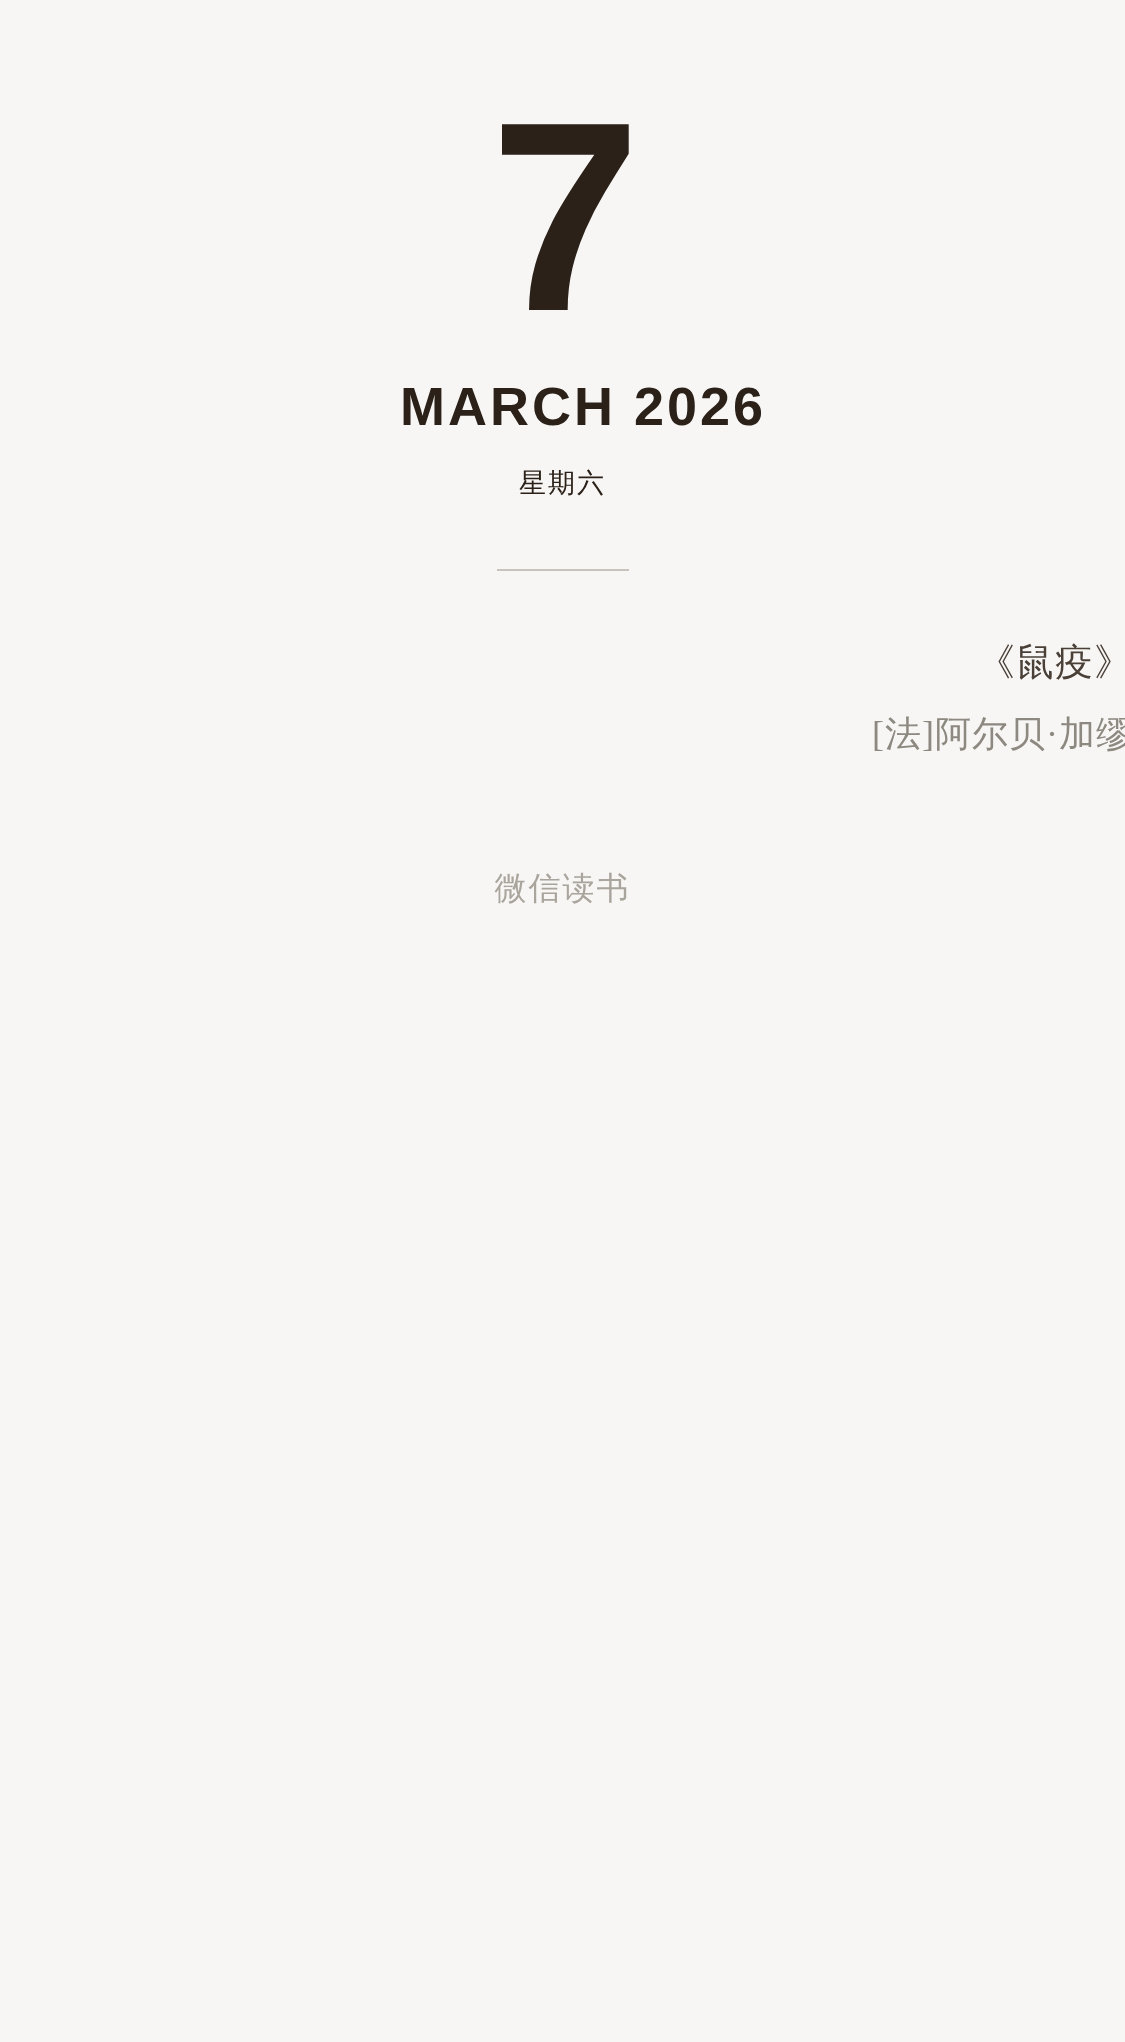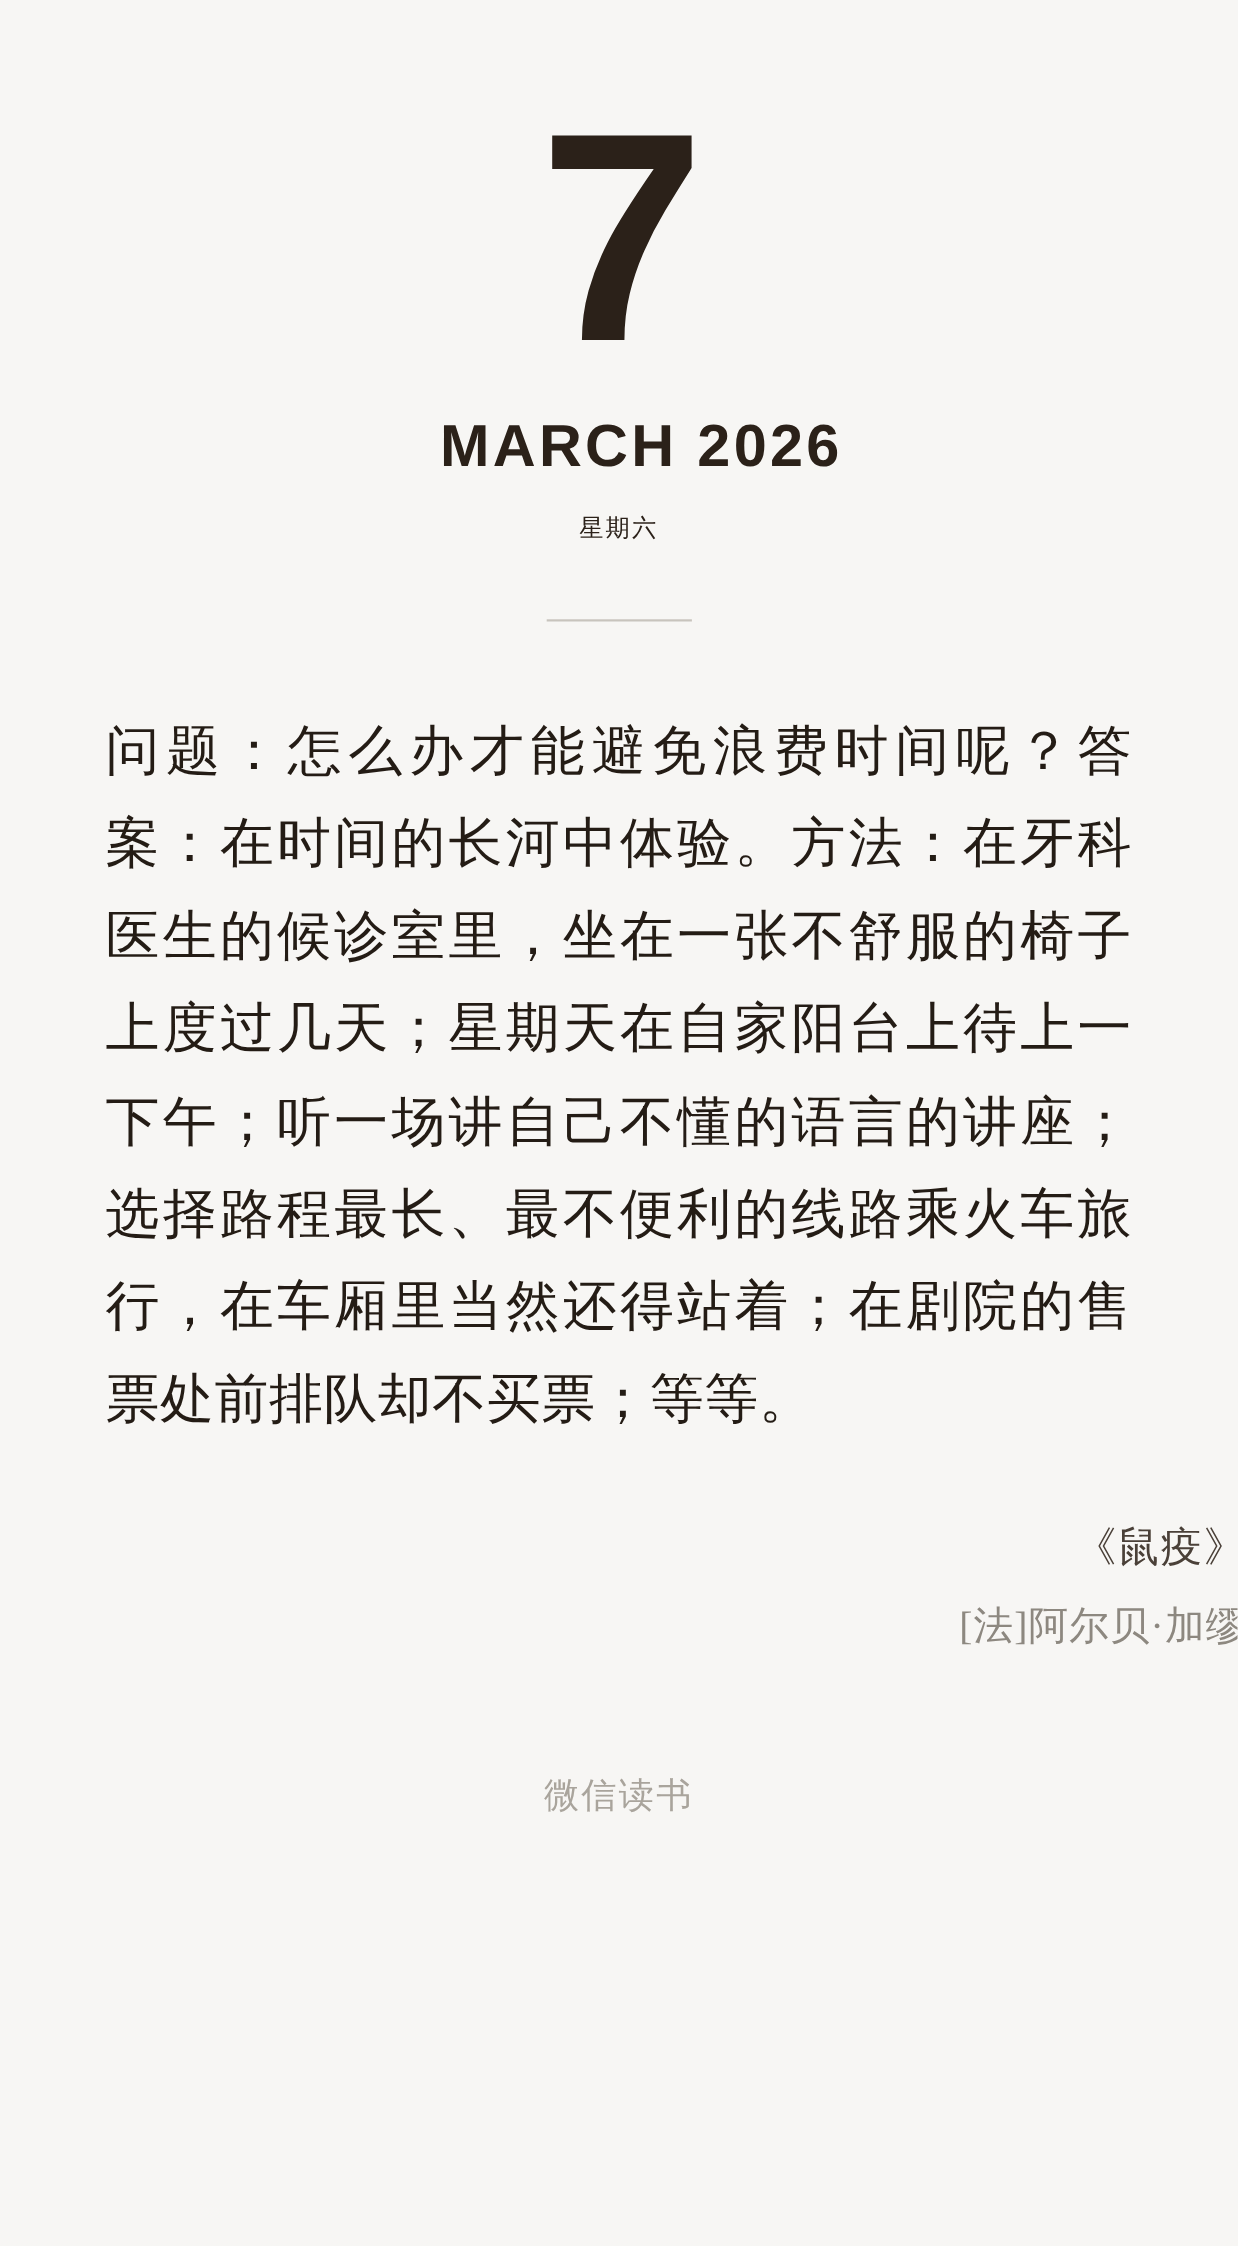--- a/index.html
+++ b/index.html
@@ -46,21 +46,21 @@
     font-weight: 700;
     font-size: 54px;
     letter-spacing: 3px;
     color: #2b2119;
     padding-left: 41px;
   }
   .weekday {
     margin-top: 28px;
     font-family: "Liberation Sans", "DejaVu Sans", sans-serif;
     font-weight: 400;
-    font-size: 22px;
+    font-size: 27px;
     letter-spacing: 2px;
     color: #2b2119;
   }
 
   
   .divider {
     width: 132px;
     height: 2px;
     background: #c8c4bd;
     margin: 68px auto 0 auto;
@@ -124,23 +124,20 @@
 <div class="card">
 
   <div class="date-block">
     <div class="day-number">7</div>
     <div class="month-year">MARCH 2026</div>
     <div class="weekday">星期六</div>
   </div>
 
   <div class="divider"></div>
 
-  <div class="quote-wrap">
-    <p class="quote-text">问题：怎么办才能避免浪费时间呢？答案：在时间的长河中体验。方法：在牙科医生的候诊室里，坐在一张不舒服的椅子上度过几天；星期天在自家阳台上待上一下午；听一场讲自己不懂的语言的讲座；选择路程最长、最不便利的线路乘火车旅行，在车厢里当然还得站着；在剧院的售票处前排队却不买票；等等。</p>
-  </div>
 
   <div class="attribution">
     <div class="book-title">《鼠疫》</div>
     <div class="author">[法]阿尔贝·加缪</div>
   </div>
 
   <div class="footer">
     <div class="footer-brand">微信读书</div>
   </div>
 

